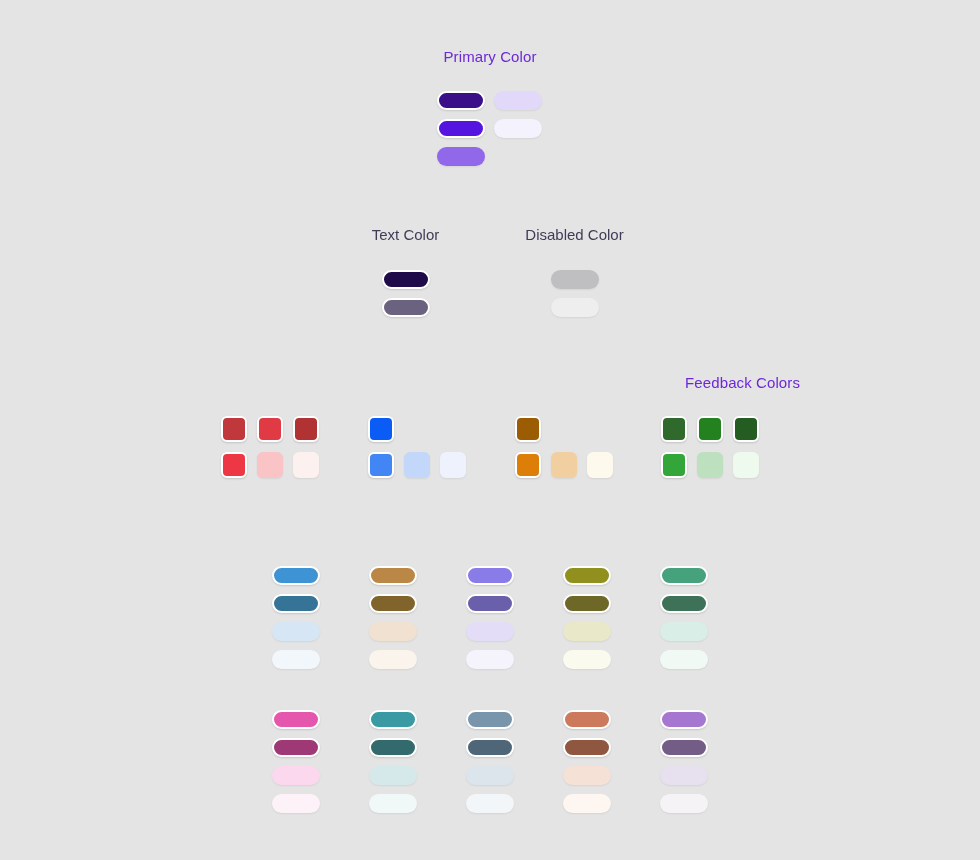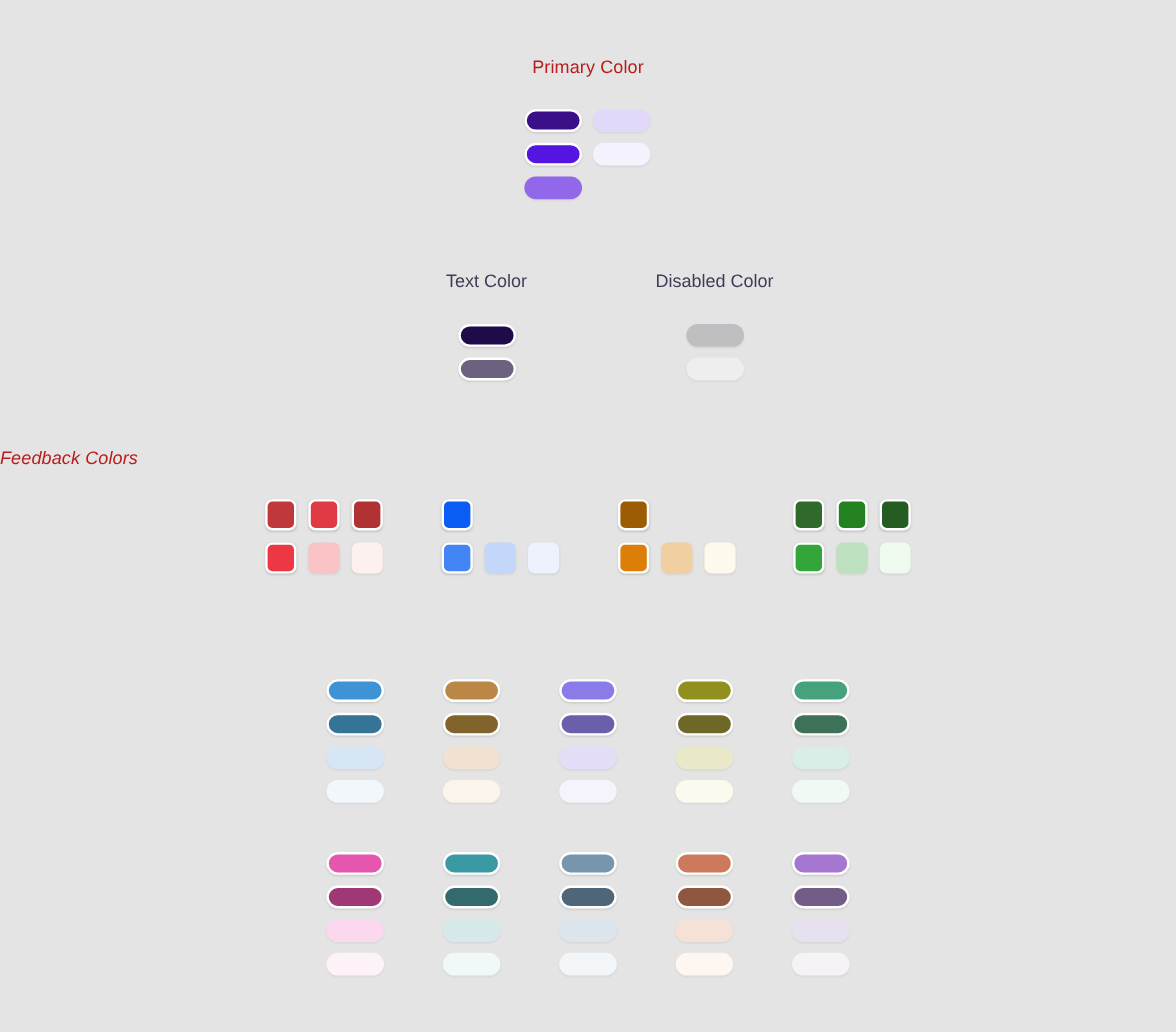--- a/index.html
+++ b/index.html
@@ -19,21 +19,21 @@
     position: relative;
     width: 980px;
     height: 860px;
   }
 
   
   .section-title {
     position: absolute;
     font-size: 15px;
     font-weight: 400;
-    color: #b91c1c;
+    color: #6d28d9;
     letter-spacing: 0.1px;
     white-space: nowrap;
     text-align: center;
   }
 
   
   .pill {
     width: 48px;
     height: 19px;
     border-radius: 10px;
@@ -109,35 +109,34 @@
     text-align: center;
   }
   .td-pills {
     margin-top: 27px;
     display: flex;
     flex-direction: column;
     gap: 9px;
     align-items: center;
   }
   #td-text { left: 341px; width: 129px; }
-  #td-disabled { left: 531px; width: 129px; }
+  #td-disabled { left: 510px; width: 129px; }
 
   
   #feedback-section {
     position: absolute;
     left: 0;
     top: 374px;
     width: 980px;
   }
   #feedback-title {
     position: static;
     display: block;
     width: 800px;
-    text-align: left;
-    font-style: italic;
+    text-align: right;
   }
   #feedback-groups {
     margin-top: 25px;
     position: relative;
     height: 64px;
   }
   .fb-group {
     position: absolute;
     top: 0;
     display: flex;

